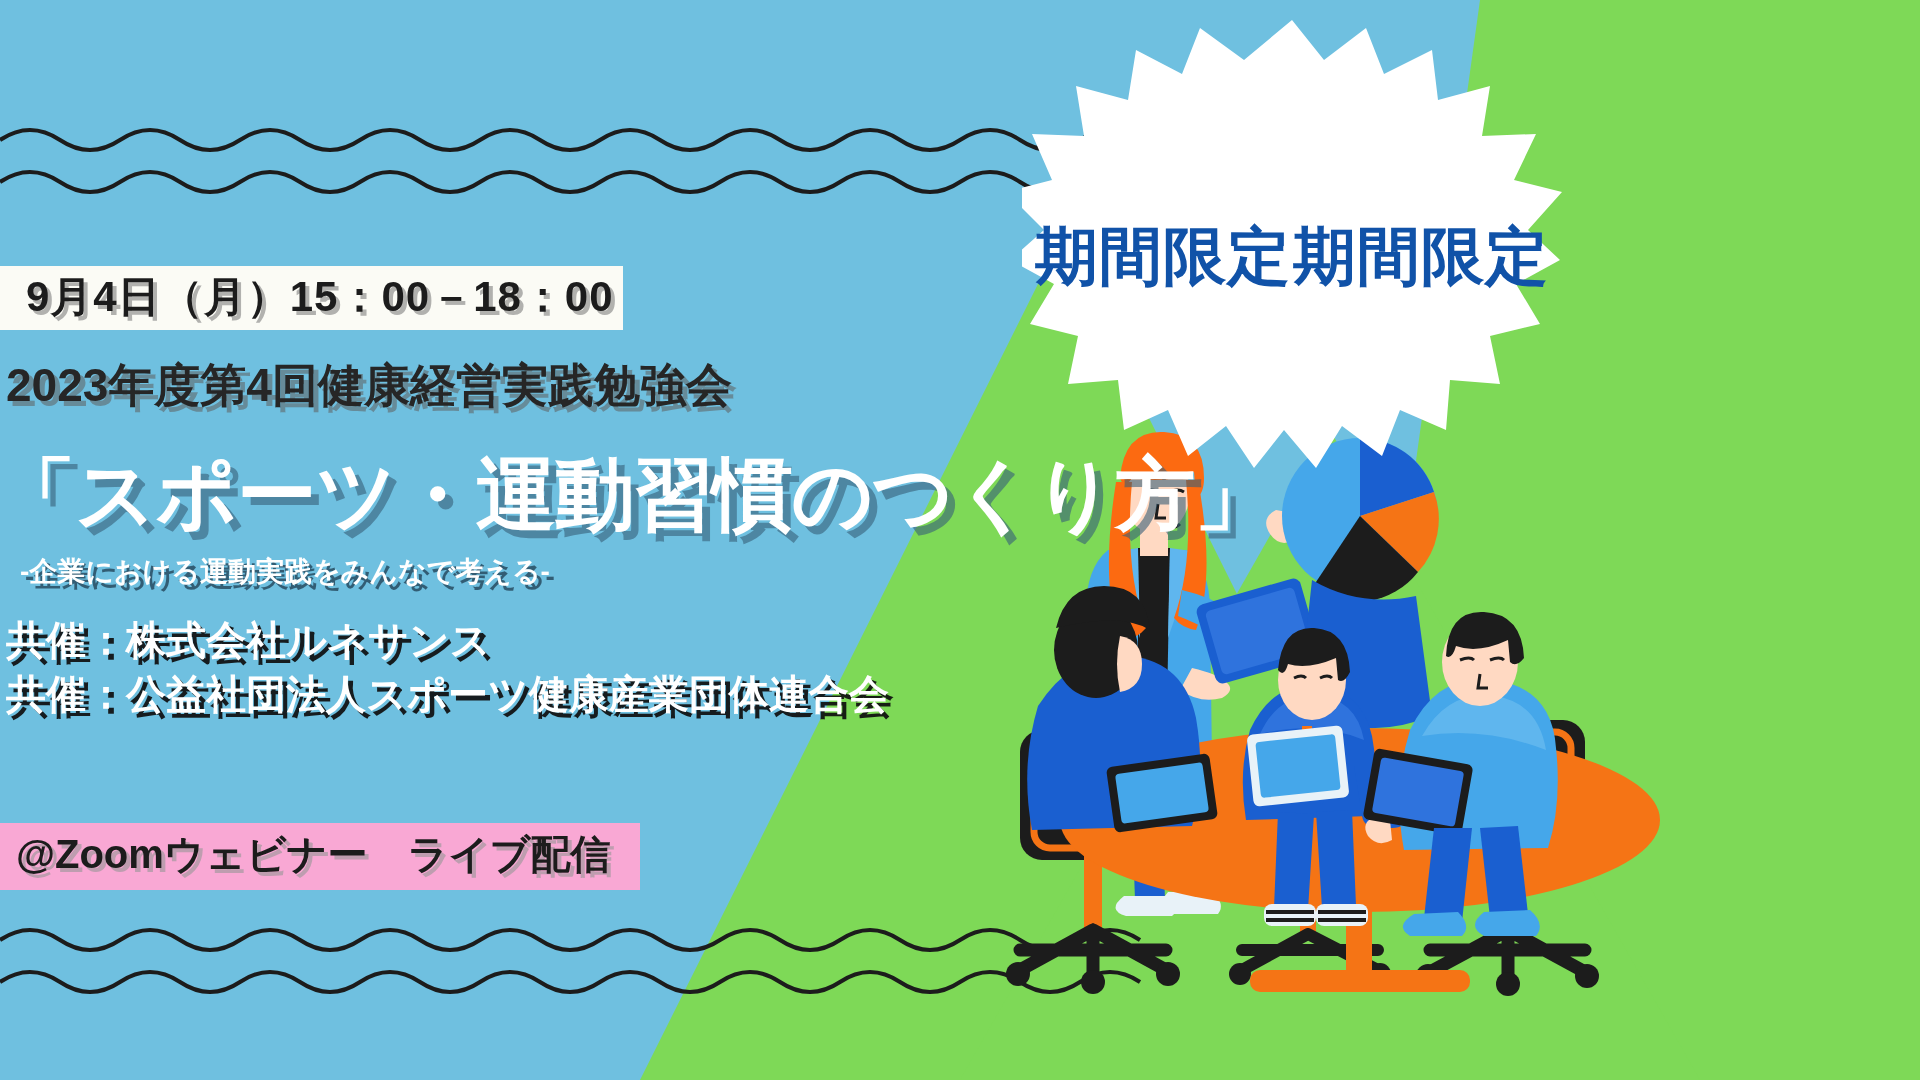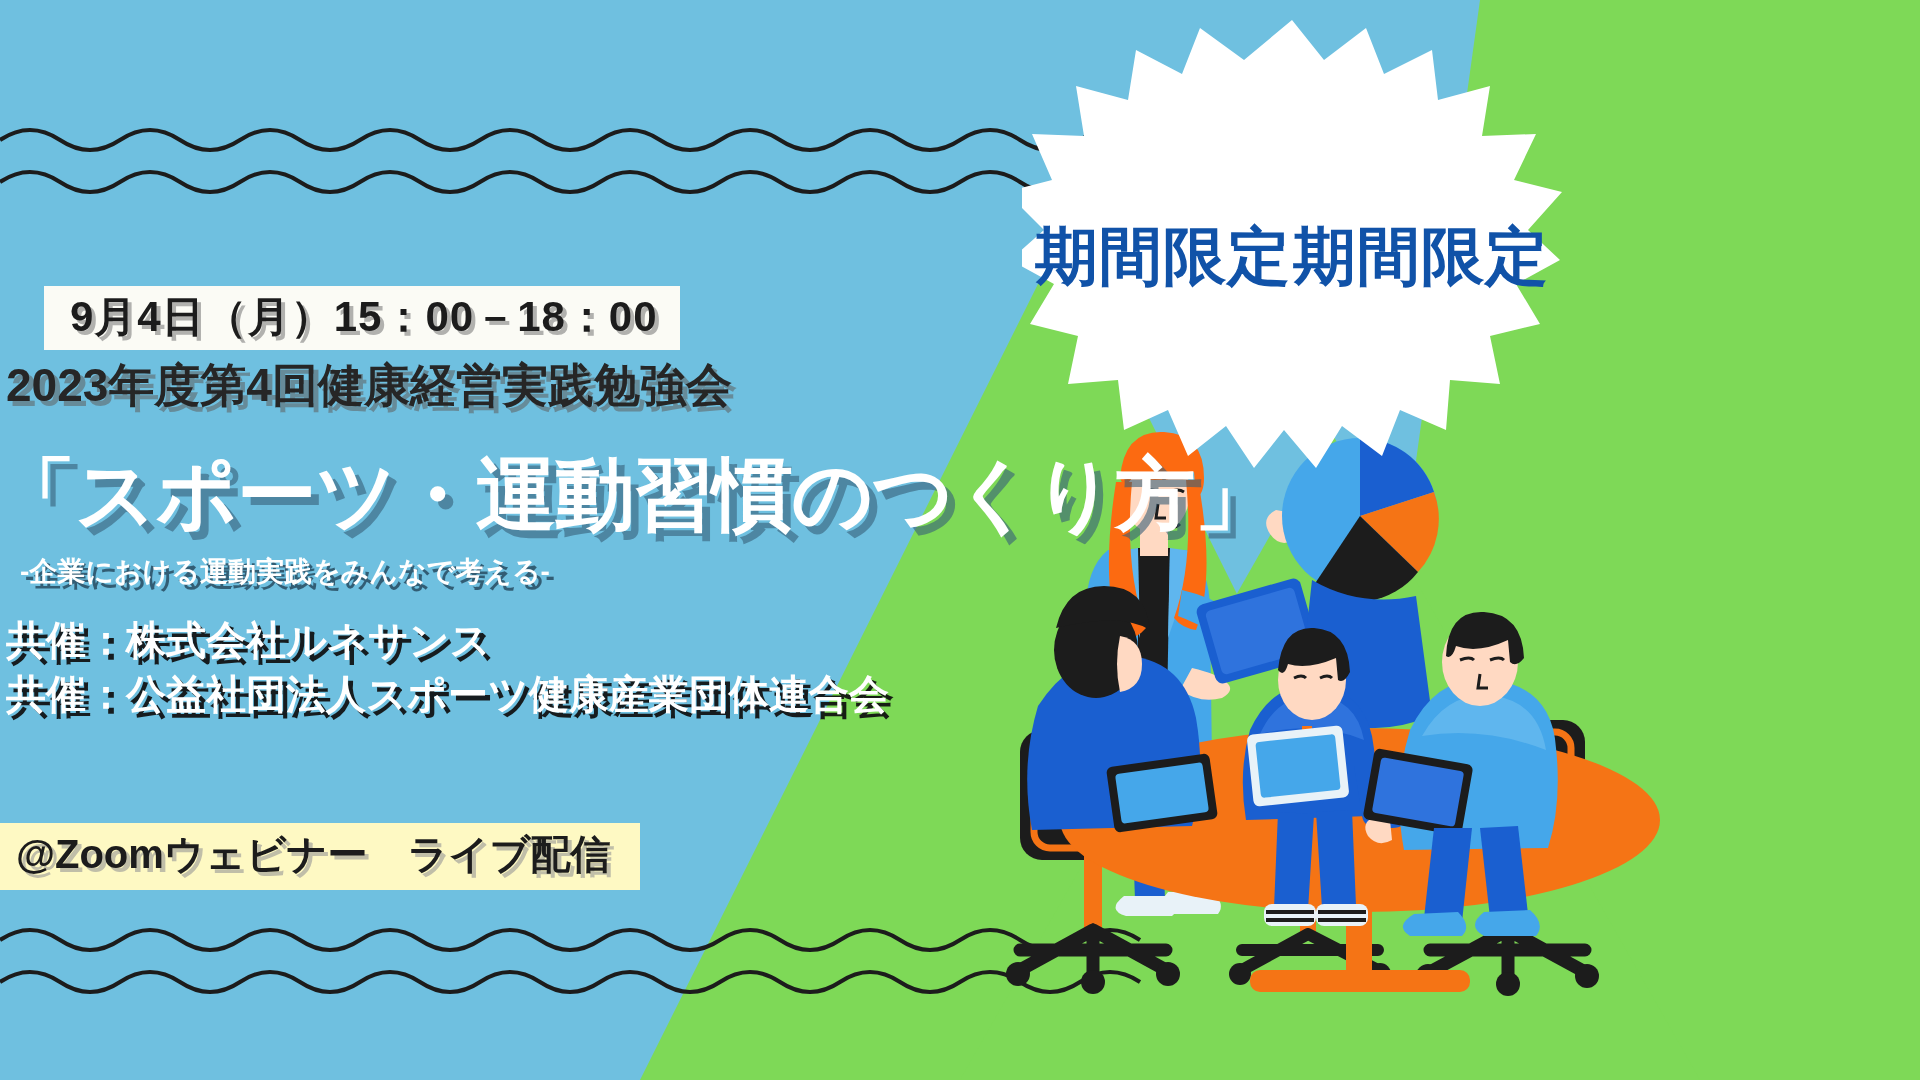--- a/index.html
+++ b/index.html
@@ -26,25 +26,24 @@
   .waves.bot  { left:0;  top:920px; }
 
   
   .left-col {
     position:absolute; left:0; top:0;
     width:1180px; height:1080px;
   }
 
   
   .date-ribbon {
-    position:absolute; left:0; top:286px;
+    position:absolute; left:0; top:266px;
     background:#fbfbf5;
-    padding:7px 22px 10px 26px;
+    padding:7px 9px 10px 26px;
     display:inline-block;
-    margin-left:44px;
   }
   .date-ribbon .txt {
     font-size:42px; font-weight:bold; color:#1c1c1c;
     letter-spacing:1px; line-height:1.12;
     text-shadow:4px 4px 0 rgba(130,130,130,.62);
     white-space:nowrap;
   }
 
   
   .series-title {
@@ -78,21 +77,21 @@
   }
   .hosts .line {
     font-size:40px; font-weight:bold; color:#ffffff;
     letter-spacing:0px; line-height:1.28; white-space:nowrap;
     text-shadow:5px 5px 0 rgba(14,14,14,.92);
   }
 
   
   .zoom-ribbon {
     position:absolute; left:0; top:823px;
-    background:#fef9c3;
+    background:#f9a8d4;
     padding:9px 30px 13px 16px;
     display:inline-block;
   }
   .zoom-ribbon .txt {
     font-size:40px; font-weight:bold; color:#1c1c1c;
     letter-spacing:0px; line-height:1.12; white-space:nowrap;
     text-shadow:4px 4px 0 rgba(150,150,150,.60);
   }
 
   

